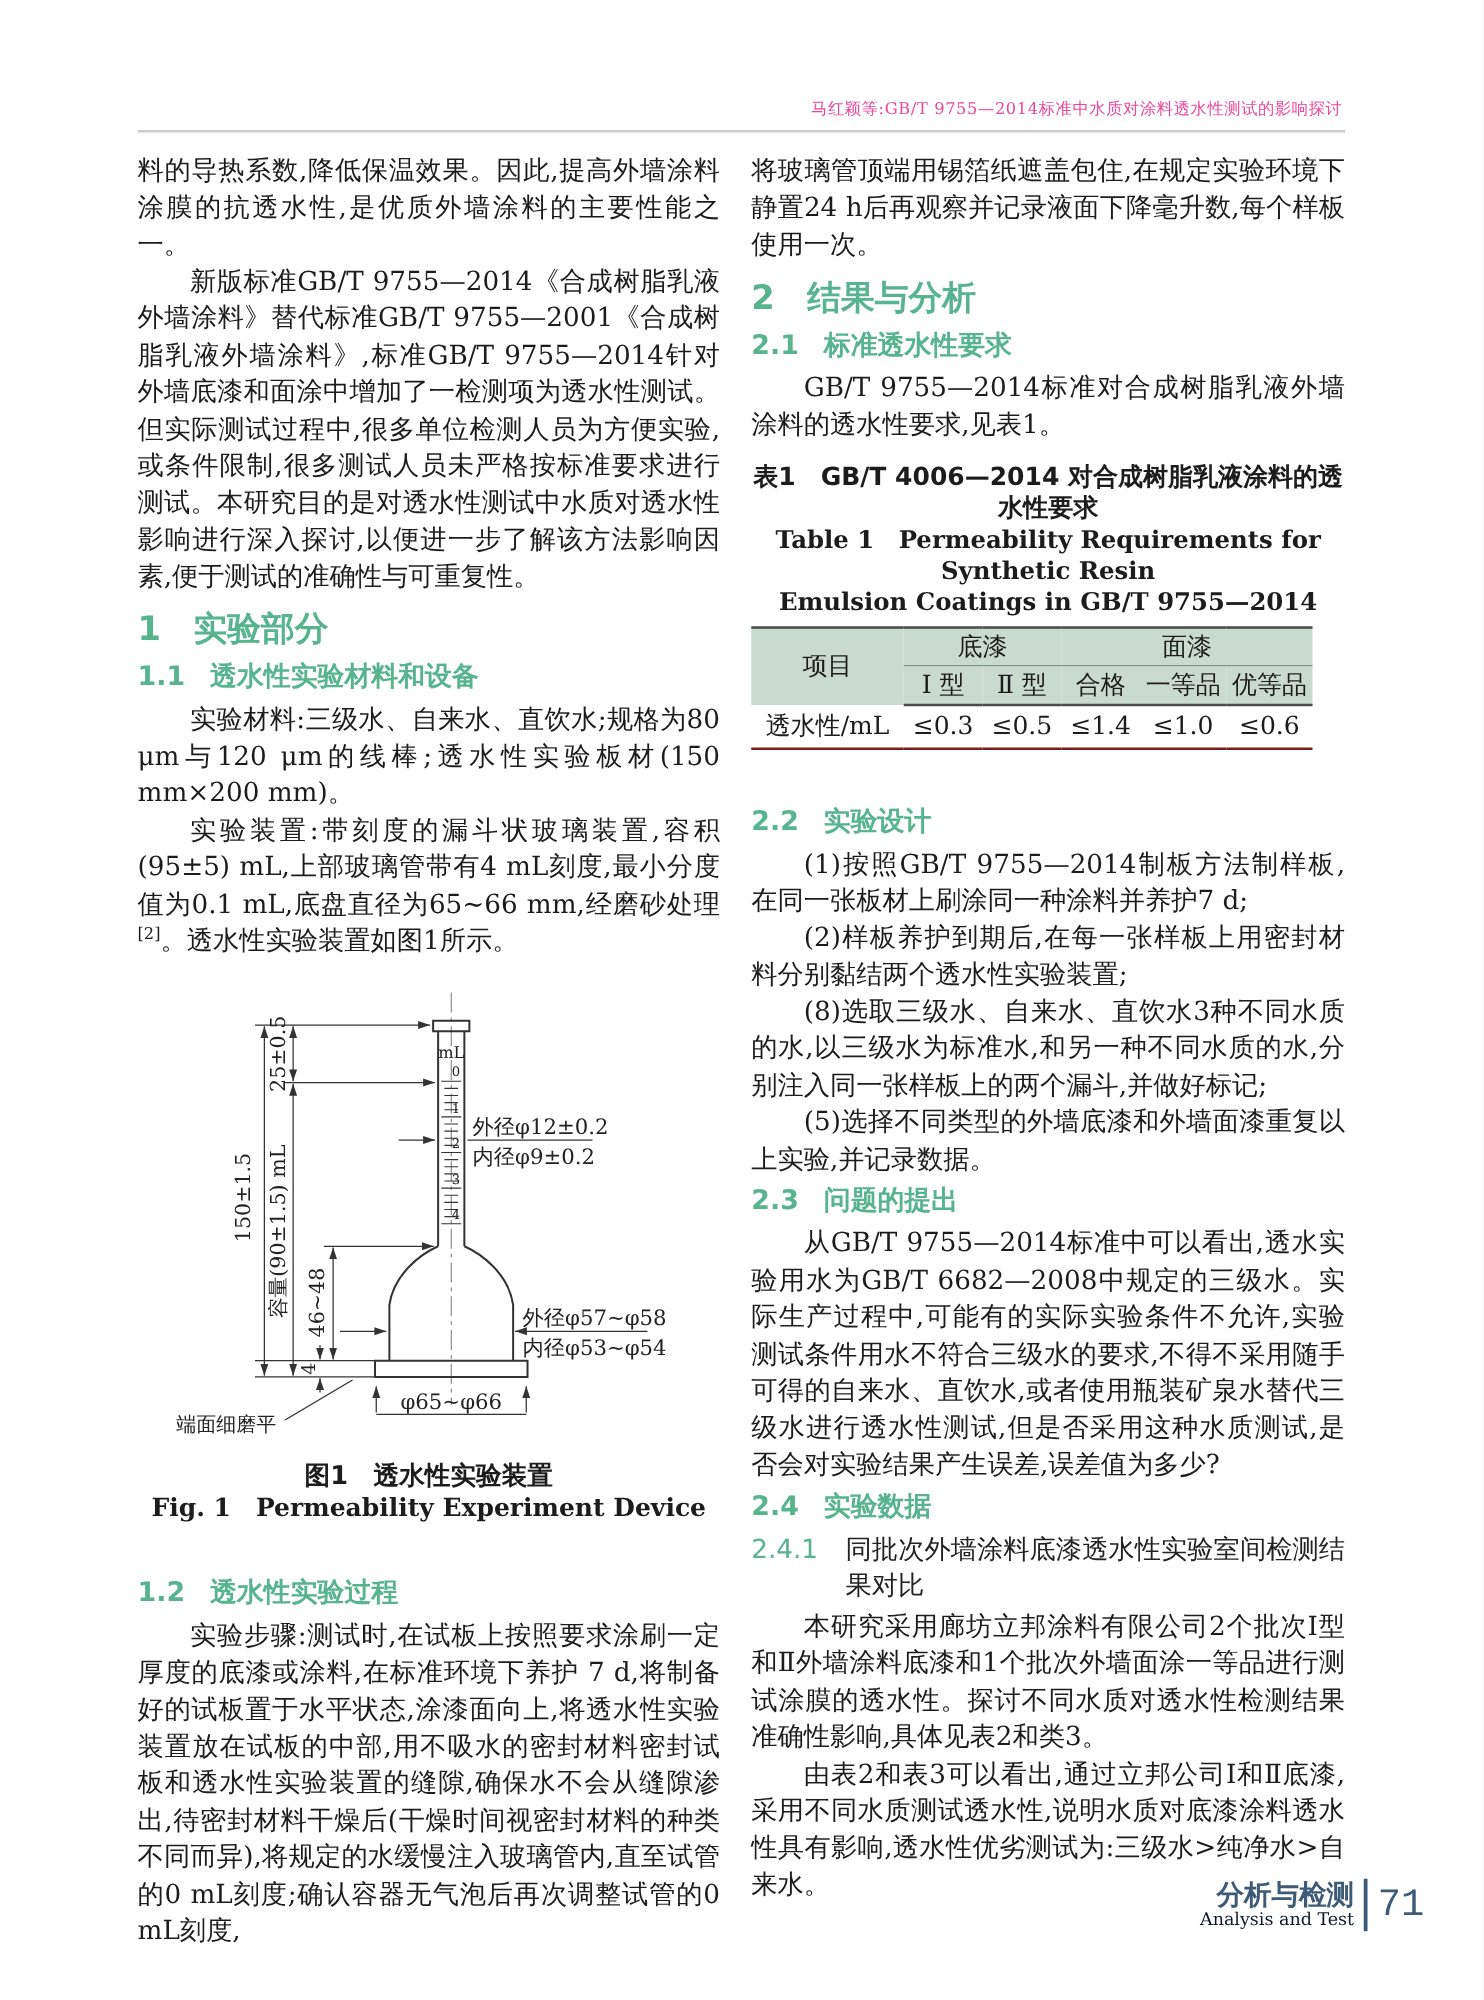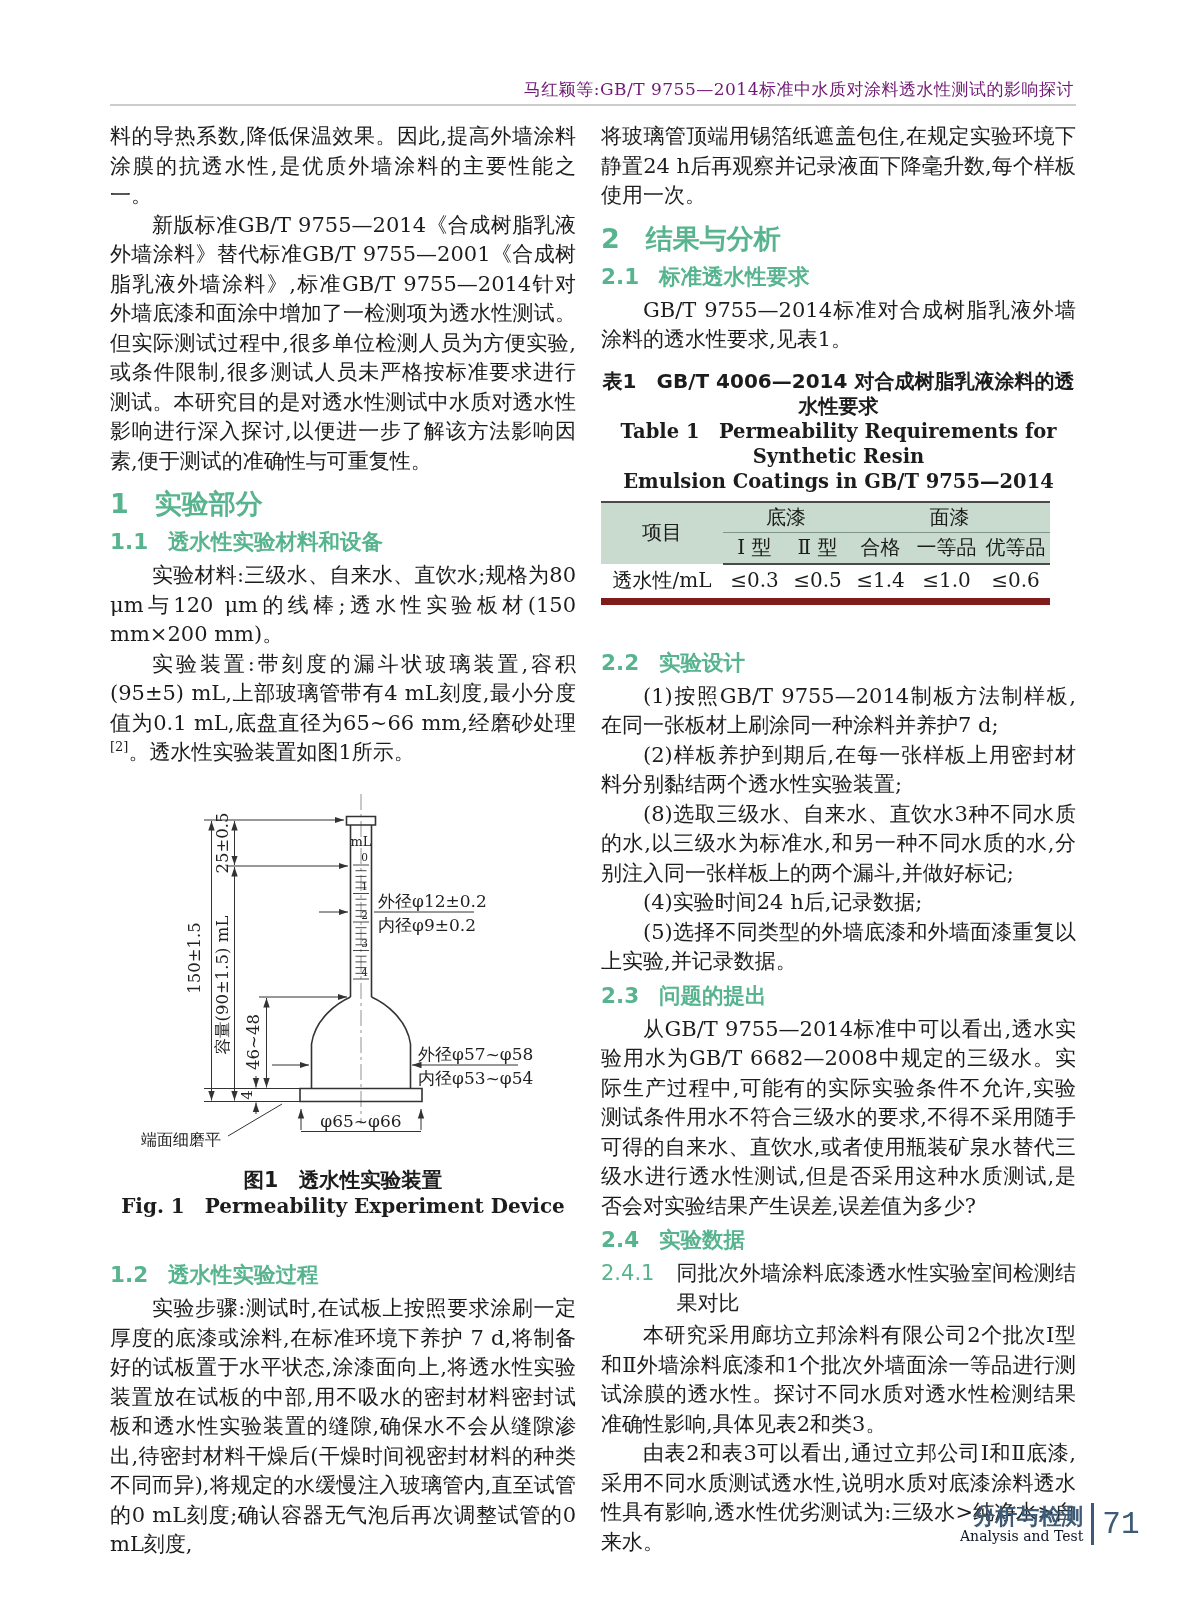--- a/index.html
+++ b/index.html
@@ -1,19 +1,19 @@
 <!DOCTYPE html>
 <html><head>
 <meta charset="utf-8">
 <style>
   html,body{margin:0;padding:0;background:#e8e8e8;}
   .page{position:relative;width:1187px;height:1600px;margin:0 auto;background:#ffffff;
         font-family:"DejaVu Serif","Liberation Serif",serif;color:#1c1c1c;overflow:hidden;}
   
-  .running-title{position:absolute;top:78px;right:113px;font-size:17px;color:#701a75;
+  .running-title{position:absolute;top:78px;right:113px;font-size:13px;color:#ec4899;
                  font-family:"DejaVu Serif","Liberation Serif",serif;letter-spacing:.5px;}
   .head-rule{position:absolute;top:104px;left:110px;width:966px;height:2px;background:#cccccc;}
   
   .col{position:absolute;top:122px;font-size:21px;line-height:29.5px;text-align:justify;}
   .col-l{left:110px;width:466px;}
   .col-r{left:601px;width:475px;}
   .col p{margin:0;text-indent:2em;}
   .col p.noindent{text-indent:0;}
   
   .h1{display:flex;align-items:baseline;margin:12px 0 8px;color:#57b48e;
@@ -42,21 +42,21 @@
                 font-family:"DejaVu Sans","Liberation Sans",sans-serif;text-indent:0;}
   .tbl-title-en{text-align:center;font-weight:bold;font-size:19.5px;line-height:25px;
                 font-family:"DejaVu Serif","Liberation Serif",serif;text-indent:0;}
   table.t1{border-collapse:collapse;margin-top:7px;width:449px;font-size:20px;}
   table.t1 th,table.t1 td{font-weight:normal;text-align:center;padding:0;}
   table.t1 thead th{background:#c9dbce;}
   table.t1 .r1 th{height:28px;border-top:2px solid #4a4a4a;}
   table.t1 .r1 th.grp{border-bottom:1px solid #80958a;}
   table.t1 .r2 th{height:27px;border-bottom:2px solid #4a4a4a;}
   table.t1 .r1 th.item{border-bottom:none;}
-  table.t1 tbody td{height:33px;border-bottom:7px solid #7f1d1d;}
+  table.t1 tbody td{height:33px;border-bottom:2px solid #7f1d1d;}
   
   .footer{position:absolute;top:1503px;left:930px;display:flex;align-items:center;margin-left:30px;}
   .footer .cn{font-family:"DejaVu Sans","Liberation Sans",sans-serif;font-weight:bold;
               font-size:22px;color:#3d5a76;line-height:24px;text-align:right;}
   .footer .en{font-family:"DejaVu Serif","Liberation Serif",serif;font-size:14px;
               color:#0f172a;line-height:14px;text-align:left;}
   .footer .bar{width:3px;height:42px;background:#3d5a76;margin:0 8px 0 8px;}
   .footer .pg{font-family:Liberation Mono, monospace;font-size:31px;color:#3d5a76;}
 </style>
 </head>
@@ -217,21 +217,20 @@
       </tbody>
     </table>
 
     <div class="h2 mt-lg">
       <span class="num">2.2</span>
       <span>实验设计</span>
     </div>
     <p>(1)按照GB/T 9755—2014制板方法制样板,在同一张板材上刷涂同一种涂料并养护7 d;</p>
     <p>(2)样板养护到期后,在每一张样板上用密封材料分别黏结两个透水性实验装置;</p>
     <p>(8)选取三级水、自来水、直饮水3种不同水质的水,以三级水为标准水,和另一种不同水质的水,分别注入同一张样板上的两个漏斗,并做好标记;</p>
-    <p>(4)实验时间24 h后,记录数据;</p>
     <p>(5)选择不同类型的外墙底漆和外墙面漆重复以上实验,并记录数据。</p>
 
     <div class="h2">
       <span class="num">2.3</span>
       <span>问题的提出</span>
     </div>
     <p>从GB/T 9755—2014标准中可以看出,透水实验用水为GB/T 6682—2008中规定的三级水。实际生产过程中,可能有的实际实验条件不允许,实验测试条件用水不符合三级水的要求,不得不采用随手可得的自来水、直饮水,或者使用瓶装矿泉水替代三级水进行透水性测试,但是否采用这种水质测试,是否会对实验结果产生误差,误差值为多少?</p>
 
     <div class="h2">
       <span class="num">2.4</span>

